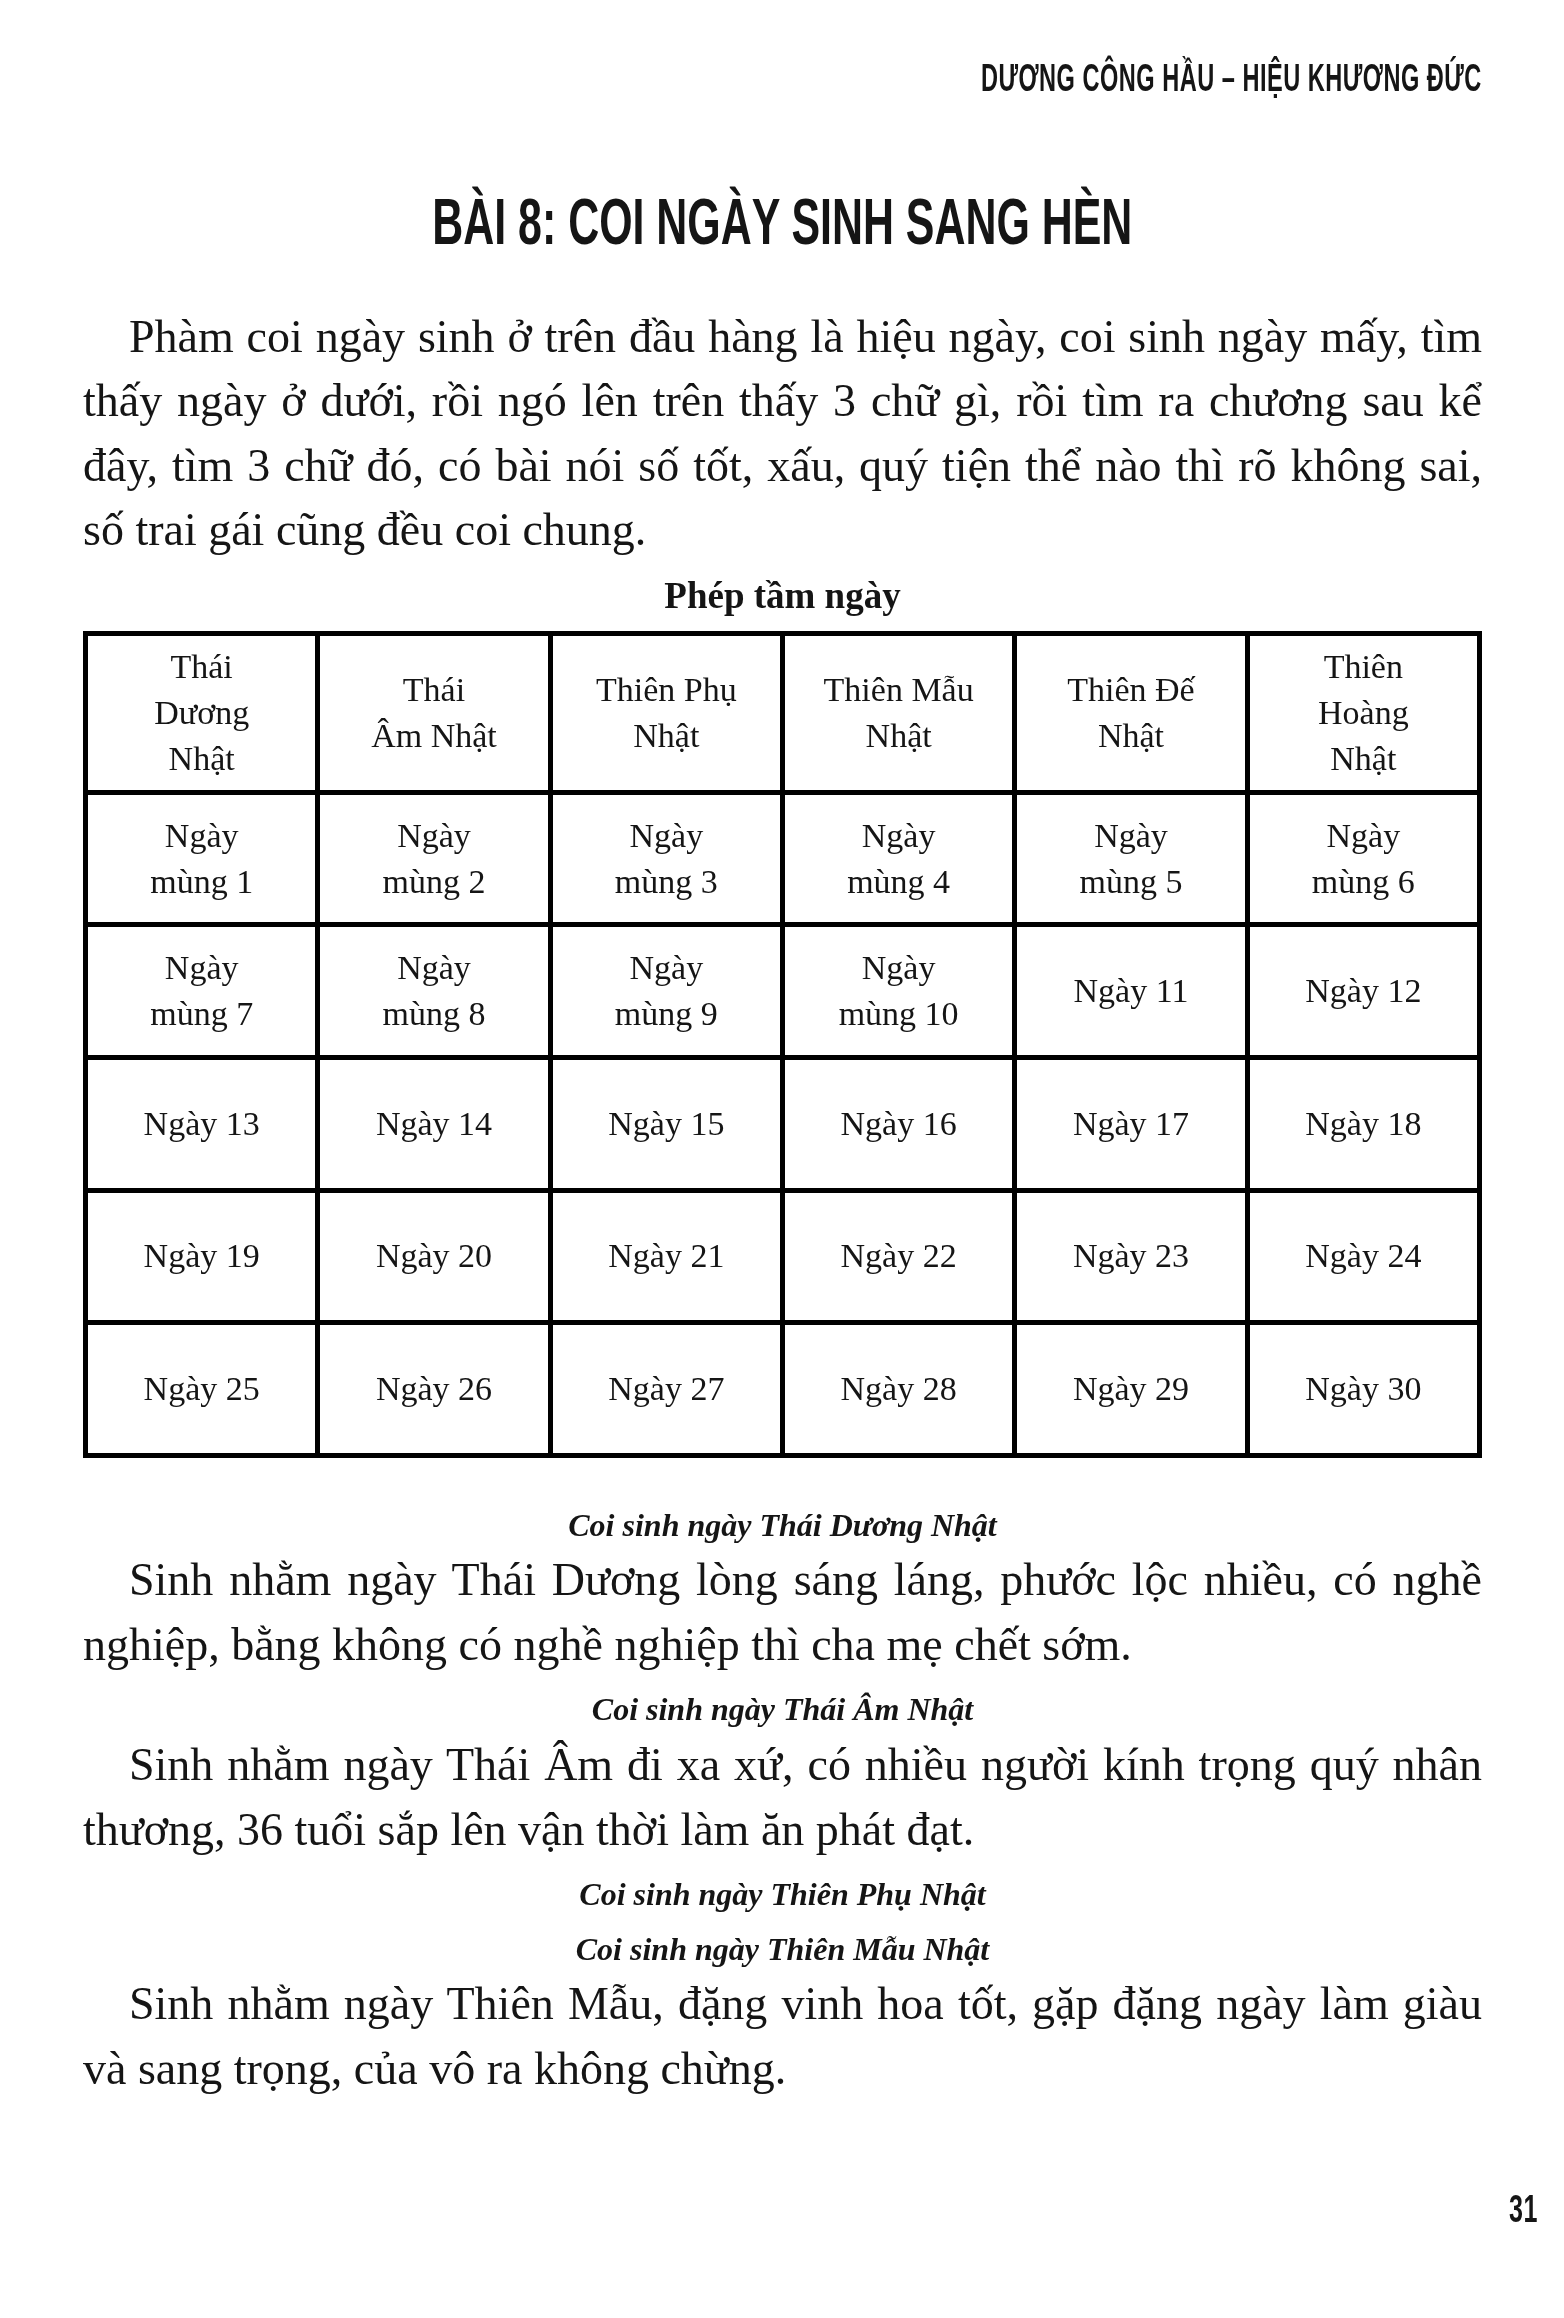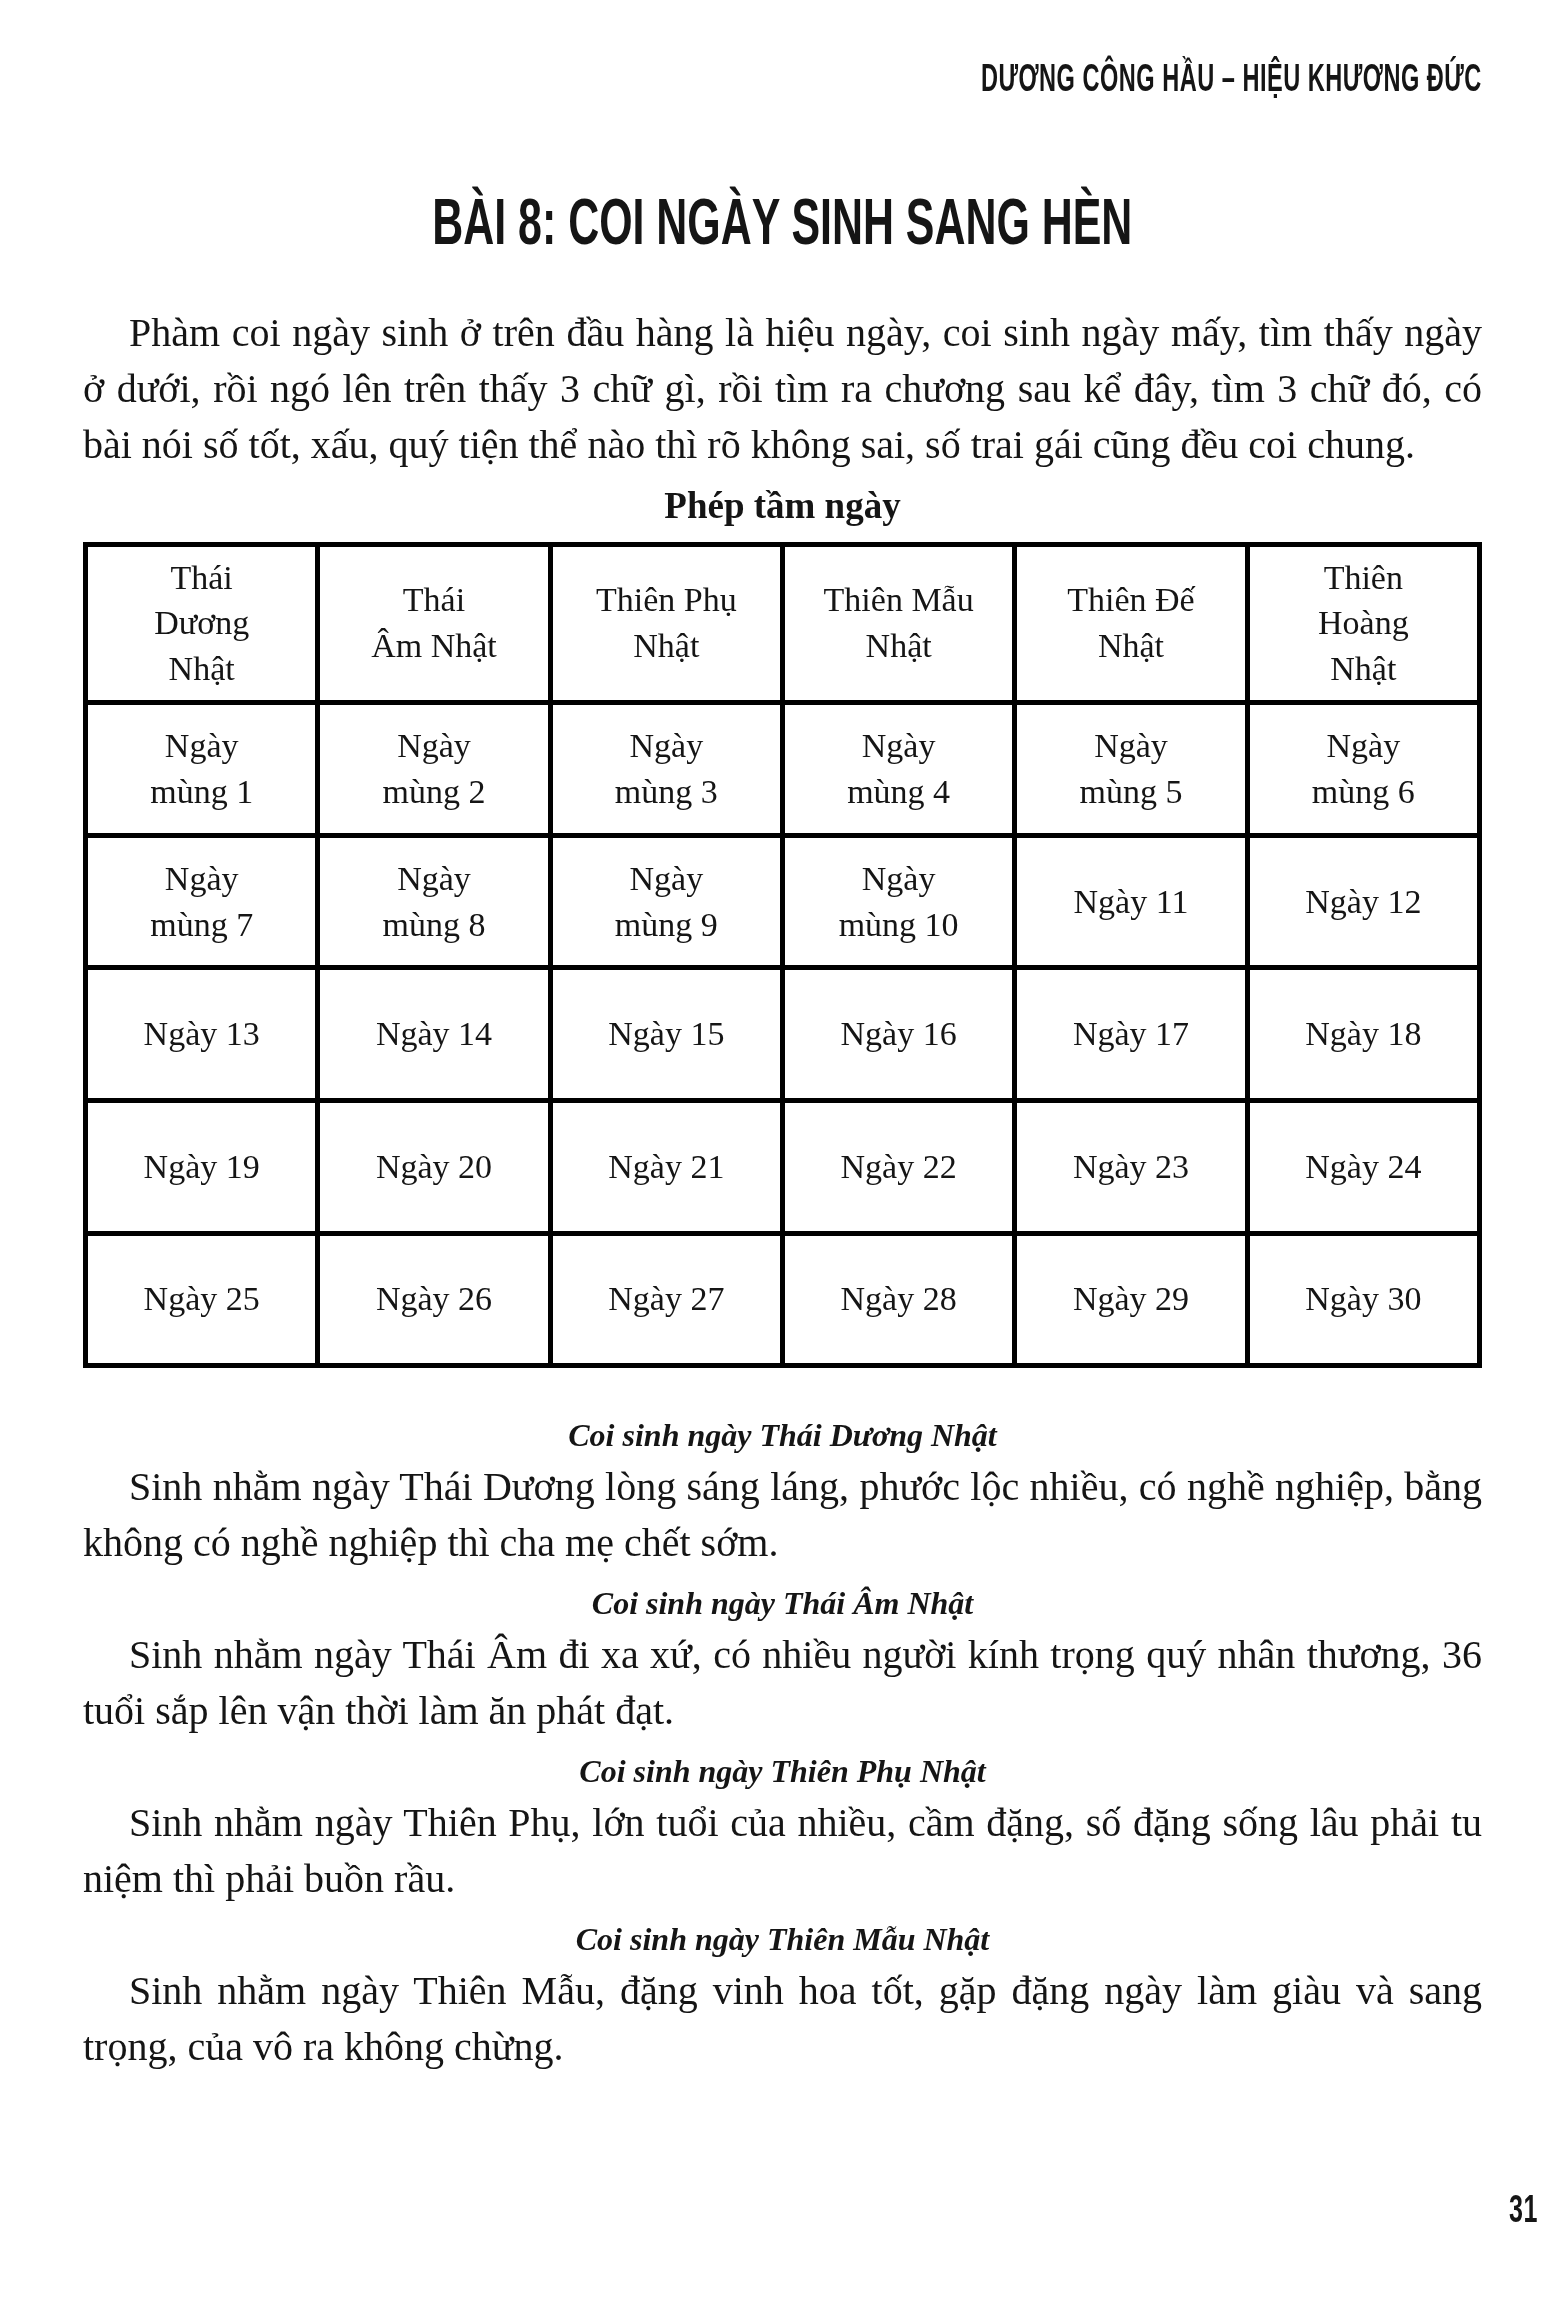--- a/index.html
+++ b/index.html
@@ -34,21 +34,21 @@
     margin: 0 0 41px 0;
     height: 80px;
   }
   .page-title .condensed {
     font-size: 65px;
     transform: scaleX(0.66);
     transform-origin: center center;
     letter-spacing: 0px;
   }
   .body-text {
-    font-size: 40px;
+    font-size: 46px;
     line-height: 1.40;
     text-align: justify;
     text-indent: 46px;
     margin: 0;
   }
   .table-caption {
     text-align: center;
     font-weight: bold;
     font-size: 37px;
     margin: 11.2px 0 14.4px 0;
@@ -180,21 +180,20 @@
     </tbody>
   </table>
 
   <div class="section-heading first">Coi sinh ngày Thái Dương Nhật</div>
   <p class="body-text">Sinh nhằm ngày Thái Dương lòng sáng láng, phước lộc nhiều, có nghề nghiệp, bằng không có nghề nghiệp thì cha mẹ chết sớm.</p>
 
   <div class="section-heading">Coi sinh ngày Thái Âm Nhật</div>
   <p class="body-text">Sinh nhằm ngày Thái Âm đi xa xứ, có nhiều người kính trọng quý nhân thương, 36 tuổi sắp lên vận thời làm ăn phát đạt.</p>
 
   <div class="section-heading">Coi sinh ngày Thiên Phụ Nhật</div>
-  <p class="body-text">Sinh nhằm ngày Thiên Phụ, lớn tuổi của nhiều, cầm đặng, số đặng sống lâu phải tu niệm thì phải buồn rầu.</p>
 
   <div class="section-heading">Coi sinh ngày Thiên Mẫu Nhật</div>
   <p class="body-text">Sinh nhằm ngày Thiên Mẫu, đặng vinh hoa tốt, gặp đặng ngày làm giàu và sang trọng, của vô ra không chừng.</p>
 
   <div class="page-number">
     <span class="condensed">31</span>
   </div>
 
 </div>
 

